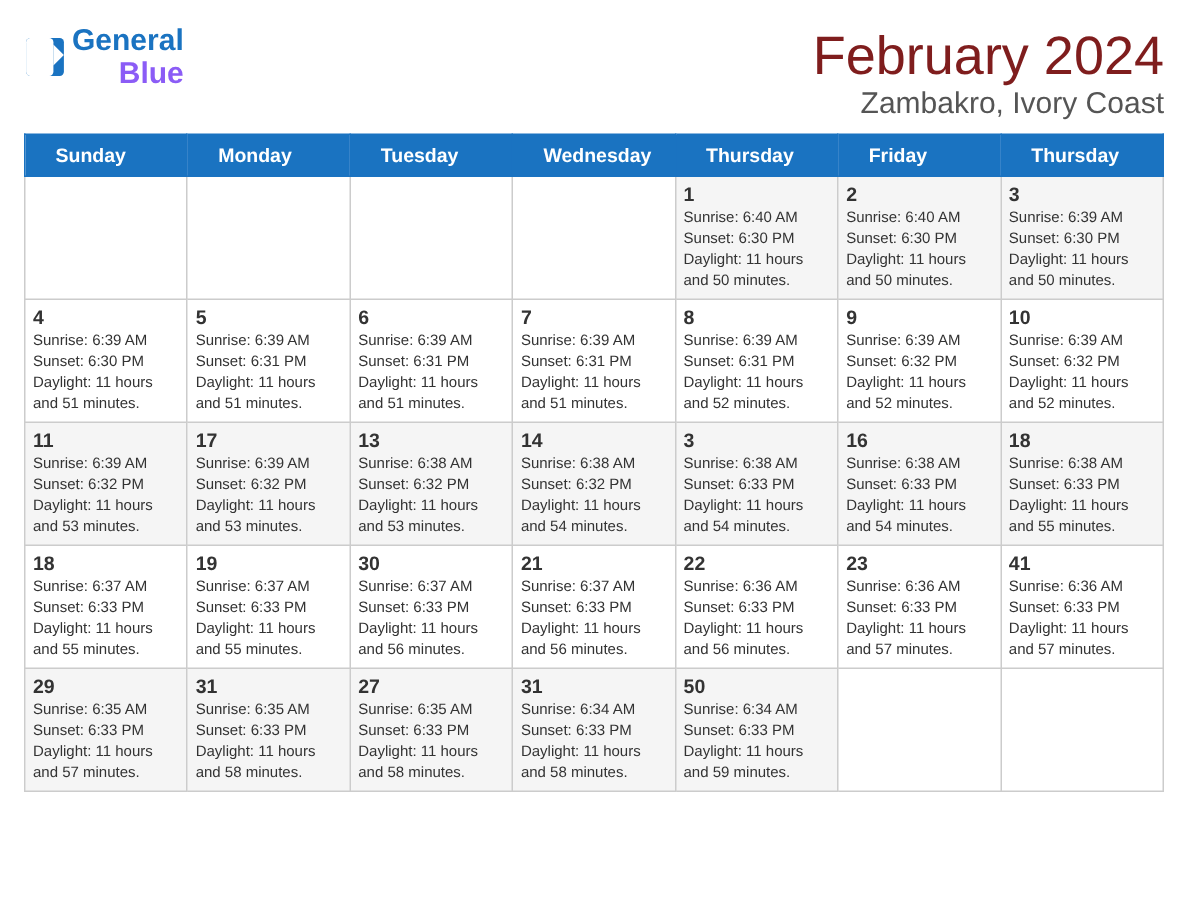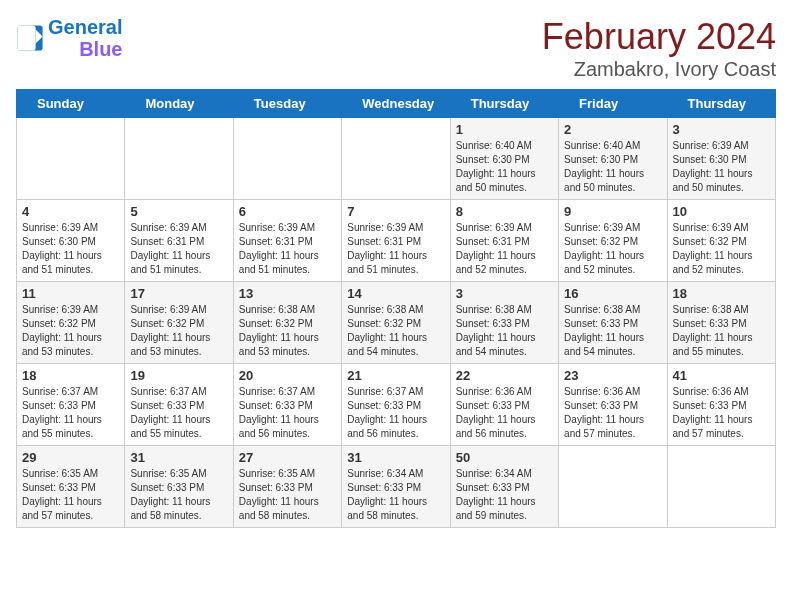--- a/index.html
+++ b/index.html
@@ -244,21 +244,21 @@
 Sunset: 6:33 PM
 Daylight: 11 hours and 55 minutes.</div>
         </td>
         <td>
           <span class="day-num">19</span>
           <div class="day-info" style="white-space: pre-line;">Sunrise: 6:37 AM
 Sunset: 6:33 PM
 Daylight: 11 hours and 55 minutes.</div>
         </td>
         <td>
-          <span class="day-num">20</span>
+          <span class="day-num">30</span>
           <div class="day-info" style="white-space: pre-line;">Sunrise: 6:37 AM
 Sunset: 6:33 PM
 Daylight: 11 hours and 56 minutes.</div>
         </td>
         <td>
           <span class="day-num">21</span>
           <div class="day-info" style="white-space: pre-line;">Sunrise: 6:37 AM
 Sunset: 6:33 PM
 Daylight: 11 hours and 56 minutes.</div>
         </td>

